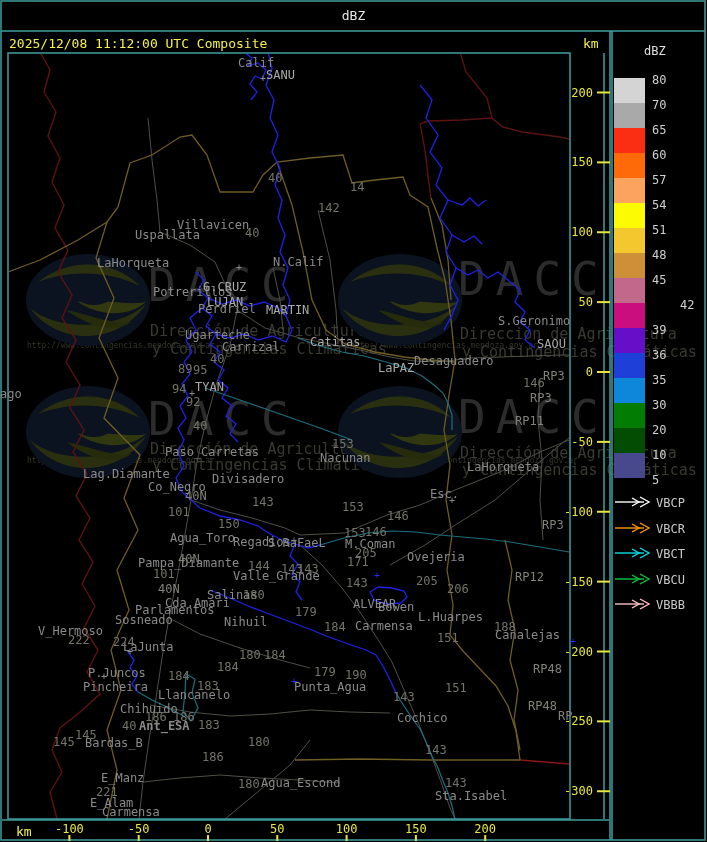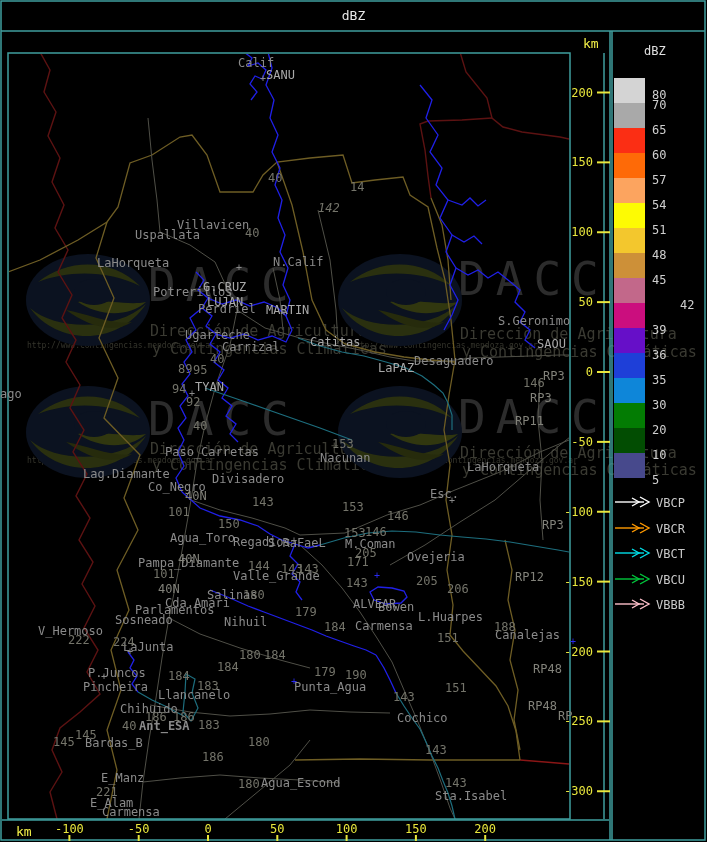--- a/index.html
+++ b/index.html
@@ -151,20 +151,21 @@
       <line x1="69.4" y1="835" x2="69.4" y2="841" stroke="#e9e73c" stroke-width="2"></line>
       <line x1="138.7" y1="835" x2="138.7" y2="841" stroke="#e9e73c" stroke-width="2"></line>
       <line x1="208" y1="835" x2="208" y2="841" stroke="#e9e73c" stroke-width="2"></line>
       <line x1="277.3" y1="835" x2="277.3" y2="841" stroke="#e9e73c" stroke-width="2"></line>
       <line x1="346.6" y1="835" x2="346.6" y2="841" stroke="#e9e73c" stroke-width="2"></line>
       <line x1="415.9" y1="835" x2="415.9" y2="841" stroke="#e9e73c" stroke-width="2"></line>
       <line x1="485.2" y1="835" x2="485.2" y2="841" stroke="#e9e73c" stroke-width="2"></line>
     </svg>
 
   <div id="title-text">dBZ</div>
+  <div id="timestamp">2025/12/08 11:12:00 UTC Composite</div>
   <div id="km-top">km</div>
   <div id="km-bottom">km</div>
 
   <div>
     <div class="lbl k-P" style="left:644px;top:45px;color:#e0e0e0;">dBZ</div>
     <div id="colorbar"></div>
     <div id="vectors"></div>
   </div>
 
   <div id="labels"></div>
@@ -222,21 +223,21 @@
     <div class="lbl k-p" style="left: 139px; top: 720px; font-weight: bold;">Ant_ESA</div>
     <div class="lbl k-p" style="left: 397px; top: 712px;">Cochico</div>
     <div class="lbl k-p" style="left: 85px; top: 737px;">Bardas_B</div>
     <div class="lbl k-p" style="left: 261px; top: 777px;">Agua_Escond</div>
     <div class="lbl k-p" style="left: 101px; top: 772px;">E_Manz</div>
     <div class="lbl k-p" style="left: 90px; top: 797px;">E_Alam</div>
     <div class="lbl k-p" style="left: 102px; top: 806px;">Carmensa</div>
     <div class="lbl k-p" style="left: 435px; top: 790px;">Sta.Isabel</div>
     <div class="lbl k-n" style="left: 268px; top: 172px;">40</div>
     <div class="lbl k-n" style="left: 350px; top: 181px;">14</div>
-    <div class="lbl k-n" style="left: 318px; top: 202px; font-style: italic;">142</div>
+    <div class="lbl k-n" style="left: 318px; top: 202px;">142</div>
     <div class="lbl k-n" style="left: 245px; top: 227px;">40</div>
     <div class="lbl k-n" style="left: 178px; top: 363px;">89</div>
     <div class="lbl k-n" style="left: 193px; top: 364px;">95</div>
     <div class="lbl k-n" style="left: 172px; top: 383px;">94</div>
     <div class="lbl k-n" style="left: 186px; top: 396px;">92</div>
     <div class="lbl k-n" style="left: 210px; top: 353px;">40</div>
     <div class="lbl k-n" style="left: 523px; top: 377px;">146</div>
     <div class="lbl k-n" style="left: 193px; top: 420px;">40</div>
     <div class="lbl k-n" style="left: 332px; top: 438px;">153</div>
     <div class="lbl k-n" style="left: 252px; top: 496px;">143</div>
@@ -314,21 +315,21 @@
     <div class="cb-block" style="top: 228px; height: 25px; background: rgb(243, 199, 45);"></div>
     <div class="cb-block" style="top: 253px; height: 25px; background: rgb(205, 144, 56);"></div>
     <div class="cb-block" style="top: 278px; height: 25px; background: rgb(194, 104, 138);"></div>
     <div class="cb-block" style="top: 303px; height: 25px; background: rgb(203, 14, 126);"></div>
     <div class="cb-block" style="top: 328px; height: 25px; background: rgb(102, 15, 200);"></div>
     <div class="cb-block" style="top: 353px; height: 25px; background: rgb(30, 63, 216);"></div>
     <div class="cb-block" style="top: 378px; height: 25px; background: rgb(14, 134, 217);"></div>
     <div class="cb-block" style="top: 403px; height: 25px; background: rgb(3, 124, 3);"></div>
     <div class="cb-block" style="top: 428px; height: 25px; background: rgb(2, 77, 2);"></div>
     <div class="cb-block" style="top: 453px; height: 25px; background: rgb(71, 73, 140);"></div>
-    <div class="cb-label" style="top: 89px;">80</div>
+    <div class="cb-label" style="top: 74px;">80</div>
     <div class="cb-label" style="top: 99px;">70</div>
     <div class="cb-label" style="top: 124px;">65</div>
     <div class="cb-label" style="top: 149px;">60</div>
     <div class="cb-label" style="top: 174px;">57</div>
     <div class="cb-label" style="top: 199px;">54</div>
     <div class="cb-label" style="top: 224px;">51</div>
     <div class="cb-label" style="top: 249px;">48</div>
     <div class="cb-label" style="top: 274px;">45</div>
     <div class="cb-label" style="top: 299px; margin-left: 28px;">42</div>
     <div class="cb-label" style="top: 324px;">39</div>

